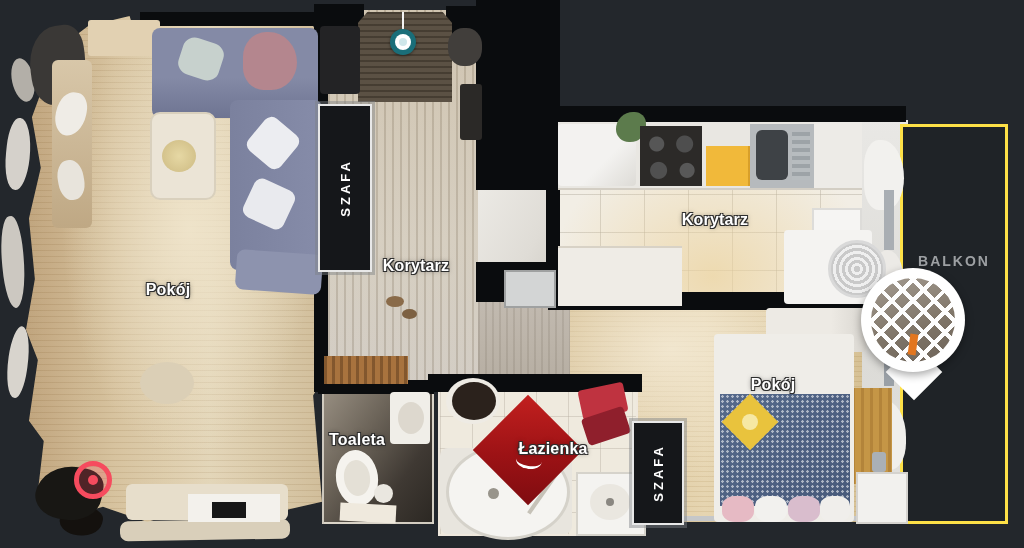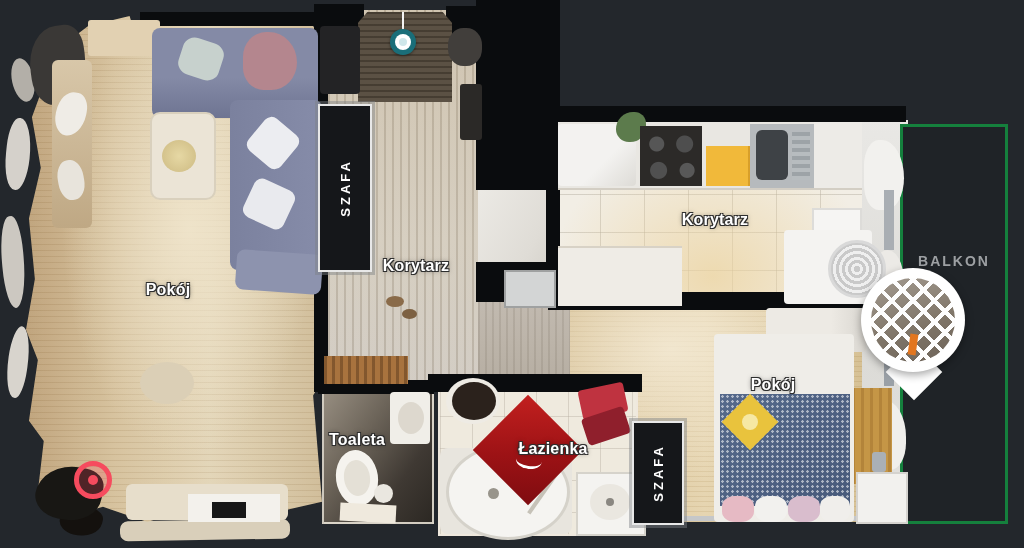--- a/index.html
+++ b/index.html
@@ -60,21 +60,21 @@
   .fur{position:absolute;z-index:20;}
 
   
   .closet-box{position:absolute;z-index:40;background:#15171a;border:2px solid #e8e8e8;
     box-shadow:0 0 0 3px rgba(125,128,132,.45);display:flex;align-items:center;justify-content:center;}
   .closet-box span{writing-mode:vertical-rl;transform:rotate(180deg);color:#fff;
     font-weight:700;font-size:13px;letter-spacing:3px;}
   .szafa1{left:318px;top:104px;width:50px;height:164px;}
   .szafa2{left:632px;top:421px;width:48px;height:100px;}
   .balkon-box{position:absolute;z-index:12;left:900px;top:124px;width:102px;height:394px;
-    background:#1f2327;border:3px solid #15803d;}
+    background:#1f2327;border:3px solid #fde047;}
   .balkon-box span{position:absolute;left:50%;top:126px;transform:translateX(-50%);
     color:#9da0a3;font-weight:700;font-size:14px;letter-spacing:2px;}
 
   
   .rlabel{position:absolute;z-index:50;transform:translate(-50%,-50%);color:#fff;
     font-weight:700;font-size:16px;letter-spacing:.2px;white-space:nowrap;
     text-shadow:-1px -1px 0 #2e2e2e,1px -1px 0 #2e2e2e,-1px 1px 0 #2e2e2e,1px 1px 0 #2e2e2e,0 0 5px rgba(0,0,0,.55);}
 
   
   .sweep{position:absolute;z-index:60;left:390px;top:29px;width:26px;height:26px;

